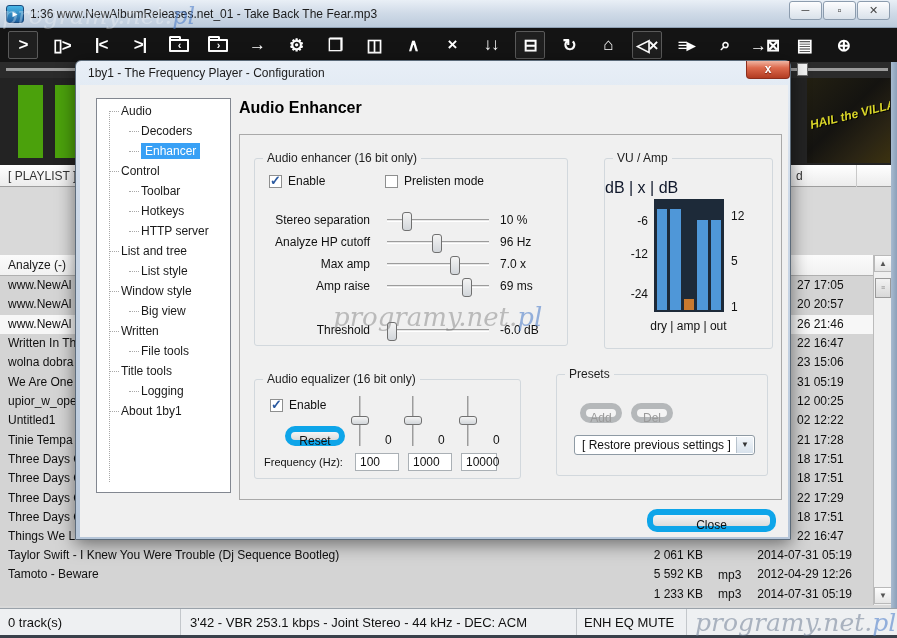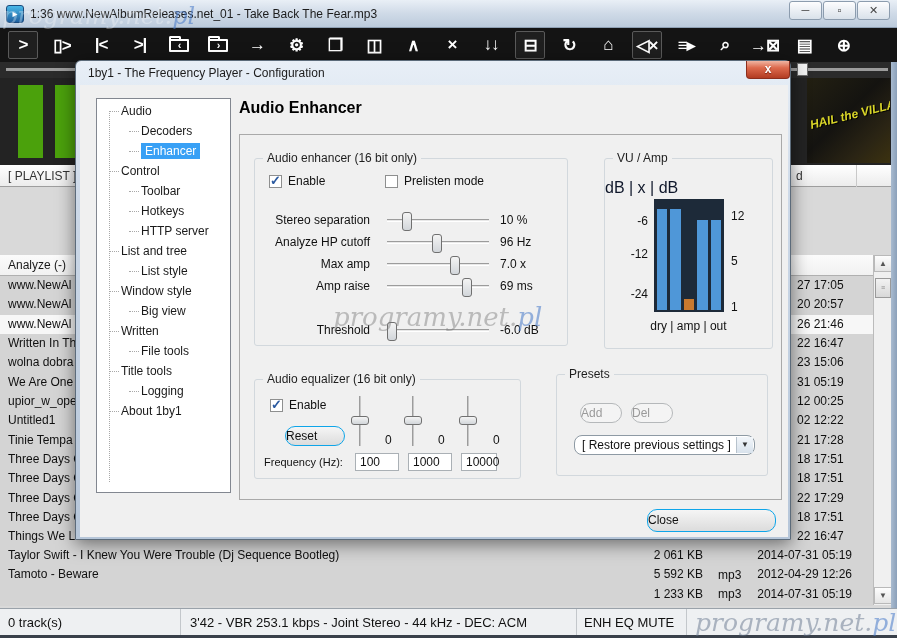--- a/index.html
+++ b/index.html
@@ -156,40 +156,40 @@
 
   
   .vu-top { position:absolute; top:20px; width:100%; text-align:left; font-size:16px; color:#0f172a; }
   .vu-bot { position:absolute; top:160px; width:100%; text-align:center; font-size:12px; color:#111; }
   .meter { position:absolute; left:49px; top:40px; width:70px; height:113px; background:#1d2a39;
     display:flex; align-items:flex-end; gap:3px; padding:2px 3px; }
   .meter .bar { width:11px; }
   .vtick { position:absolute; font-size:12px; color:#111; }
 
   
-  .btn { background:linear-gradient(180deg,#f5f5f5,#dcdcdc); border:1px solid #0ea5e9;
-    border-radius:10px; font-size:12px; color:#111; text-align:left; }
+  .btn { background:linear-gradient(180deg,#f5f5f5,#dcdcdc); border:6px solid #0ea5e9;
+    border-radius:10px; font-size:12px; color:#111; text-align:center; }
   .btn.disabled { background:#f4f4f4; border-color:#b5b8ba; color:#9a9a9a; }
   .eq-reset { position:absolute; left:30px; top:46px; width:60px; height:20px; line-height:18px; }
   .vslider { position:absolute; width:20px; }
   .vslider .vtrack { position:absolute; left:9px; top:0; width:2px; height:50px;
     background:#c7c7c7; border-left:1px solid #9c9c9c; }
   .vslider .vthumb { position:absolute; left:1px; top:20px; width:18px; height:9px; border-radius:3px;
     background:linear-gradient(180deg,#f4f4f4,#d2d6da); border:1px solid #707070; }
   .eq-val { position:absolute; font-size:12px; color:#111; }
   .eq-freq-label { position:absolute; left:9px; top:76px; font-size:11px; color:#111; }
   .eq-input { position:absolute; top:73px; height:18px; width:44px; background:#fff;
     border:1px solid #aab0b5; font-size:12px; color:#111; padding:1px 4px;
     font-family:"Liberation Sans",sans-serif; }
 
   
   .pre-add { position:absolute; left:23px; top:28px; width:42px; height:20px; line-height:18px; }
   .pre-del { position:absolute; left:74px; top:28px; width:42px; height:20px; line-height:18px; }
   .dropdown { position:absolute; left:17px; top:60px; width:181px; height:20px; background:#fff;
-    border:1px solid #8e9aa4; border-radius:8px; font-size:12px; color:#111; line-height:18px;
+    border:1px solid #8e9aa4; border-radius:3px; font-size:12px; color:#111; line-height:18px;
     padding-left:7px; }
   .dropdown .arrowbox { position:absolute; right:1px; top:1px; width:17px; height:16px;
     background:linear-gradient(180deg,#f2f6fa,#d8e2ec); border-left:1px solid #b7c2cc;
     text-align:center; font-size:8px; line-height:16px; color:#333; }
 
   .dlg-closebtn { position:absolute; left:567px; top:424px; width:129px; height:23px; line-height:21px; }
 </style>
 </head>
 <body>
 

